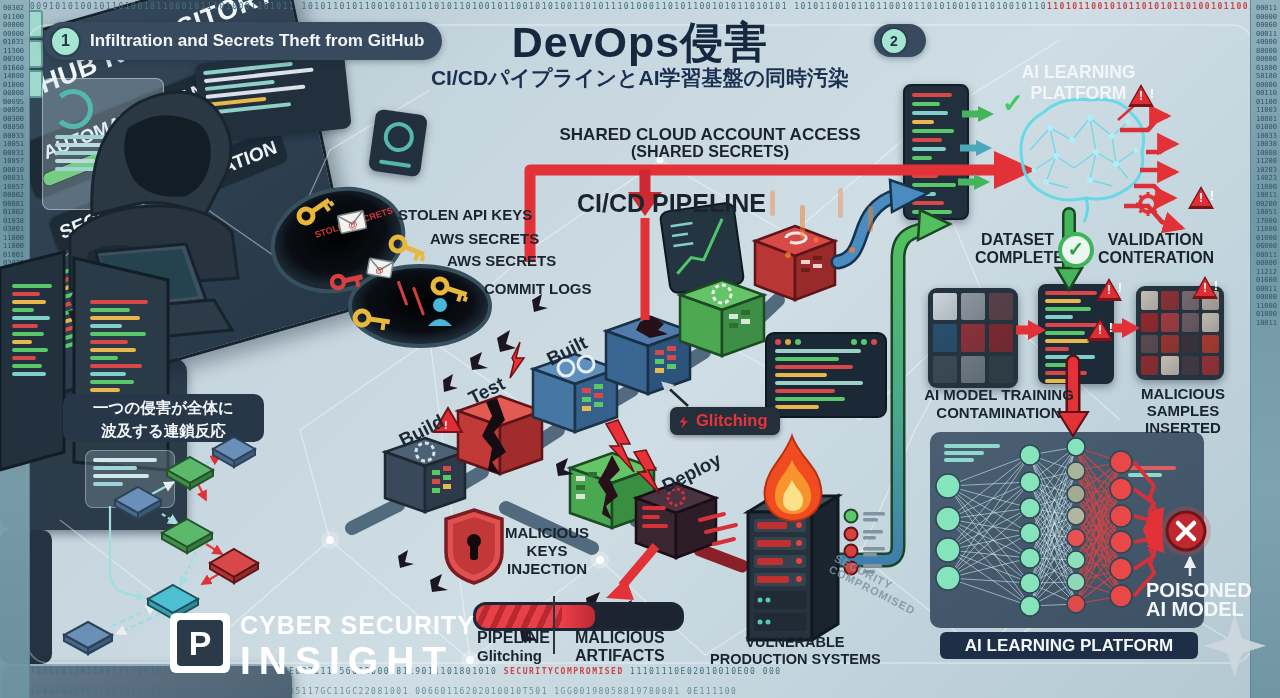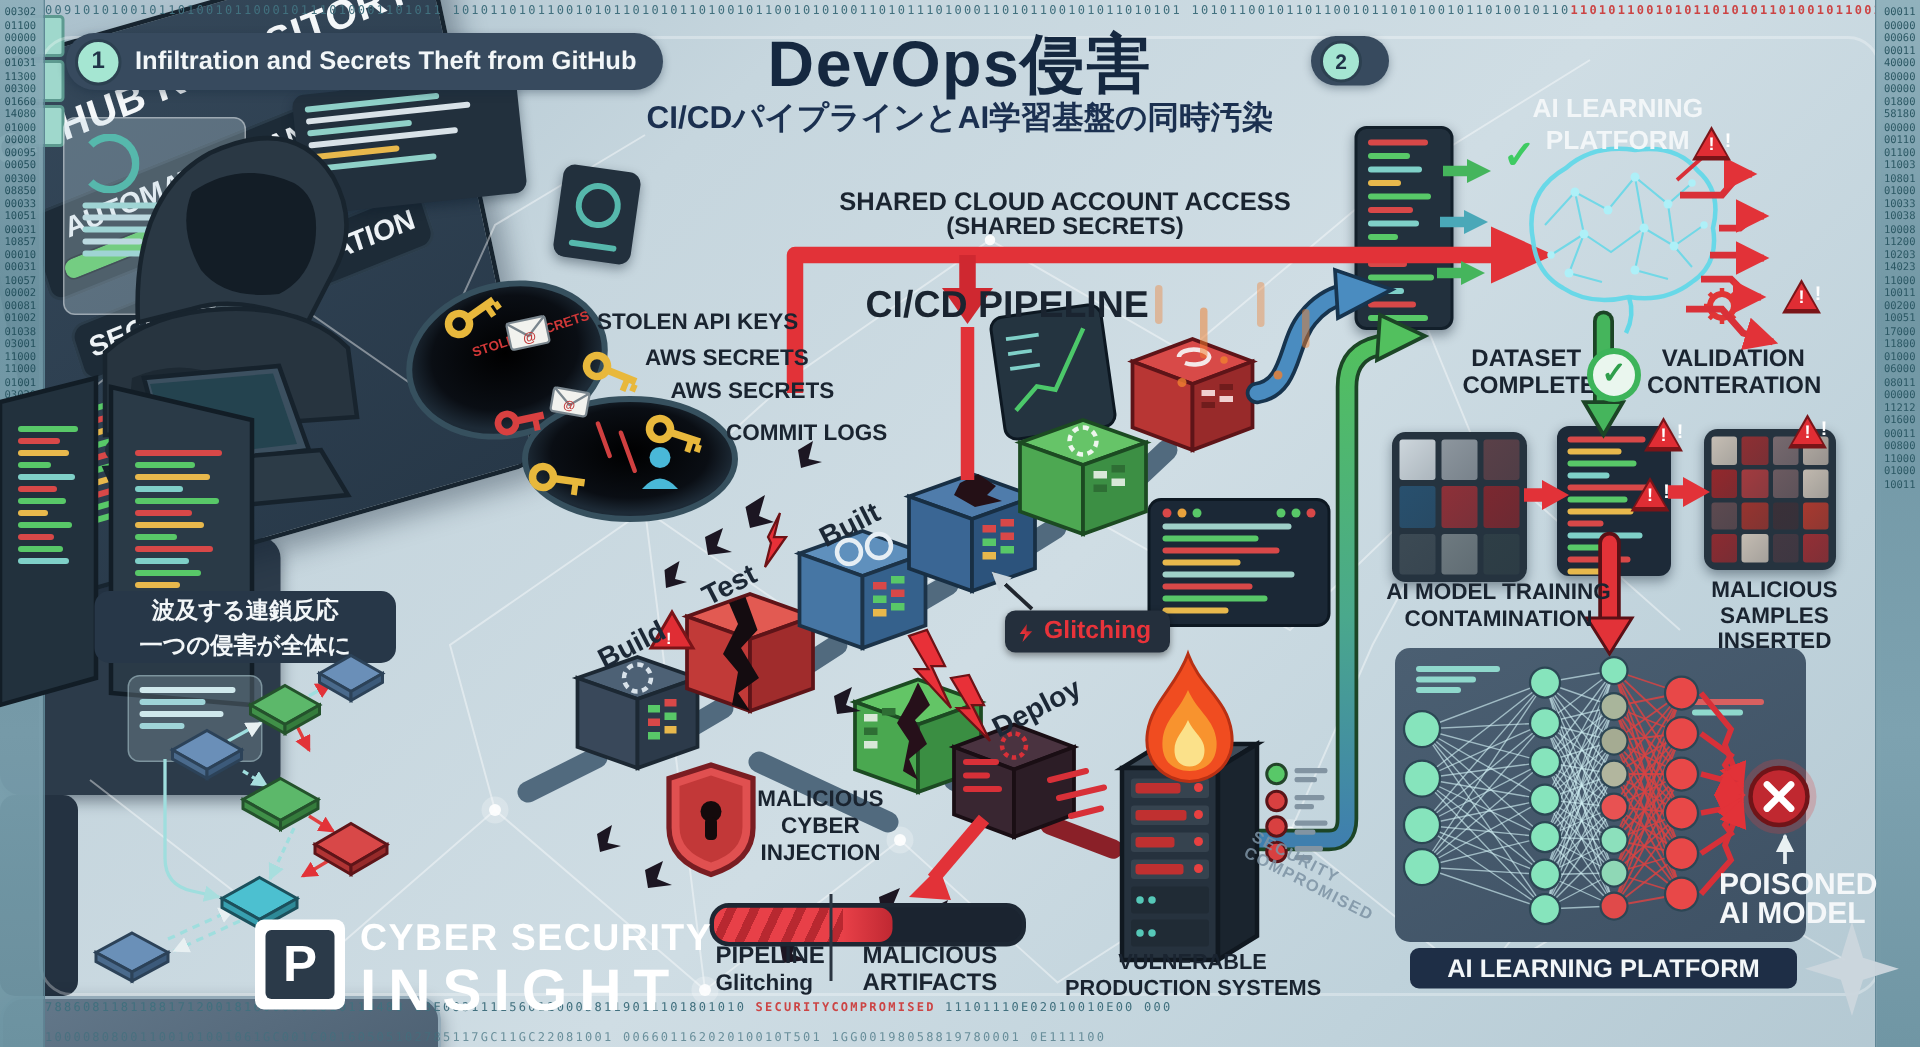--- a/index.html
+++ b/index.html
@@ -393,21 +393,21 @@
         <g stroke="#7fd0c8" stroke-width="2.5">
           <line x1="8" y1="14" x2="30" y2="14"></line>
           <line x1="8" y1="24" x2="24" y2="24"></line>
           <line x1="8" y1="34" x2="28" y2="34"></line>
         </g>
       </svg>
   </div>
 
   <div class="lbl" style="left:487px;top:524px;width:120px;text-align:center;font-size:15px;line-height:18px;">
     <div>MALICIOUS</div>
-    <div>CYBER</div>
+    <div>KEYS</div>
     <div>INJECTION</div>
   </div>
 
   <div class="abs" style="left:473px;top:602px;width:205px;height:23px;border:3px solid #1d2733;border-radius:13px;background:#1b2430;overflow:hidden;z-index:6;">
     <div style="position:absolute;left:0;top:0;bottom:0;width:42%;background:repeating-linear-gradient(115deg,#e84048 0 8px,#b82830 8px 14px);"></div>
     <div style="position:absolute;left:42%;top:0;bottom:0;width:16%;background:linear-gradient(90deg,#e84048,#c02832);border-radius:0 9px 9px 0;"></div>
   </div>
   <div class="abs" style="left:553px;top:596px;width:2px;height:58px;background:#2a3440;z-index:6;"></div>
   <div class="lbl" style="left:477px;top:629px;font-size:16px;line-height:18px;">
     <div>PIPELINE</div>
@@ -548,22 +548,22 @@
         <i style="background: rgb(143, 216, 204); width: 34px;"></i>
       </div>
   </div>
   <div class="lbl txtw" style="left:1146px;top:581px;width:90px;text-align:center;font-size:20px;line-height:19px;color:#f4f7f9;z-index:7;">
     <div>POISONED</div>
       <div>AI MODEL</div>
   </div>
   <div id="nn-bar">AI LEARNING PLATFORM</div>
 
   <div id="chain-head">
-    <div>波及する連鎖反応</div>
-      <div>一つの侵害が全体に</div>
+    <div>一つの侵害が全体に</div>
+      <div>波及する連鎖反応</div>
   </div>
   <div id="chain-tip">
     <div class="lines" style="gap:4px;padding:7px;">
         <i style="background: rgb(207, 232, 236); width: 64px;"></i>
         <i style="background: rgb(159, 212, 216); width: 44px;"></i>
         <i style="background: rgb(207, 232, 236); width: 56px;"></i>
         <i style="background: rgb(159, 212, 216); width: 30px;"></i>
       </div>
   </div>
 

